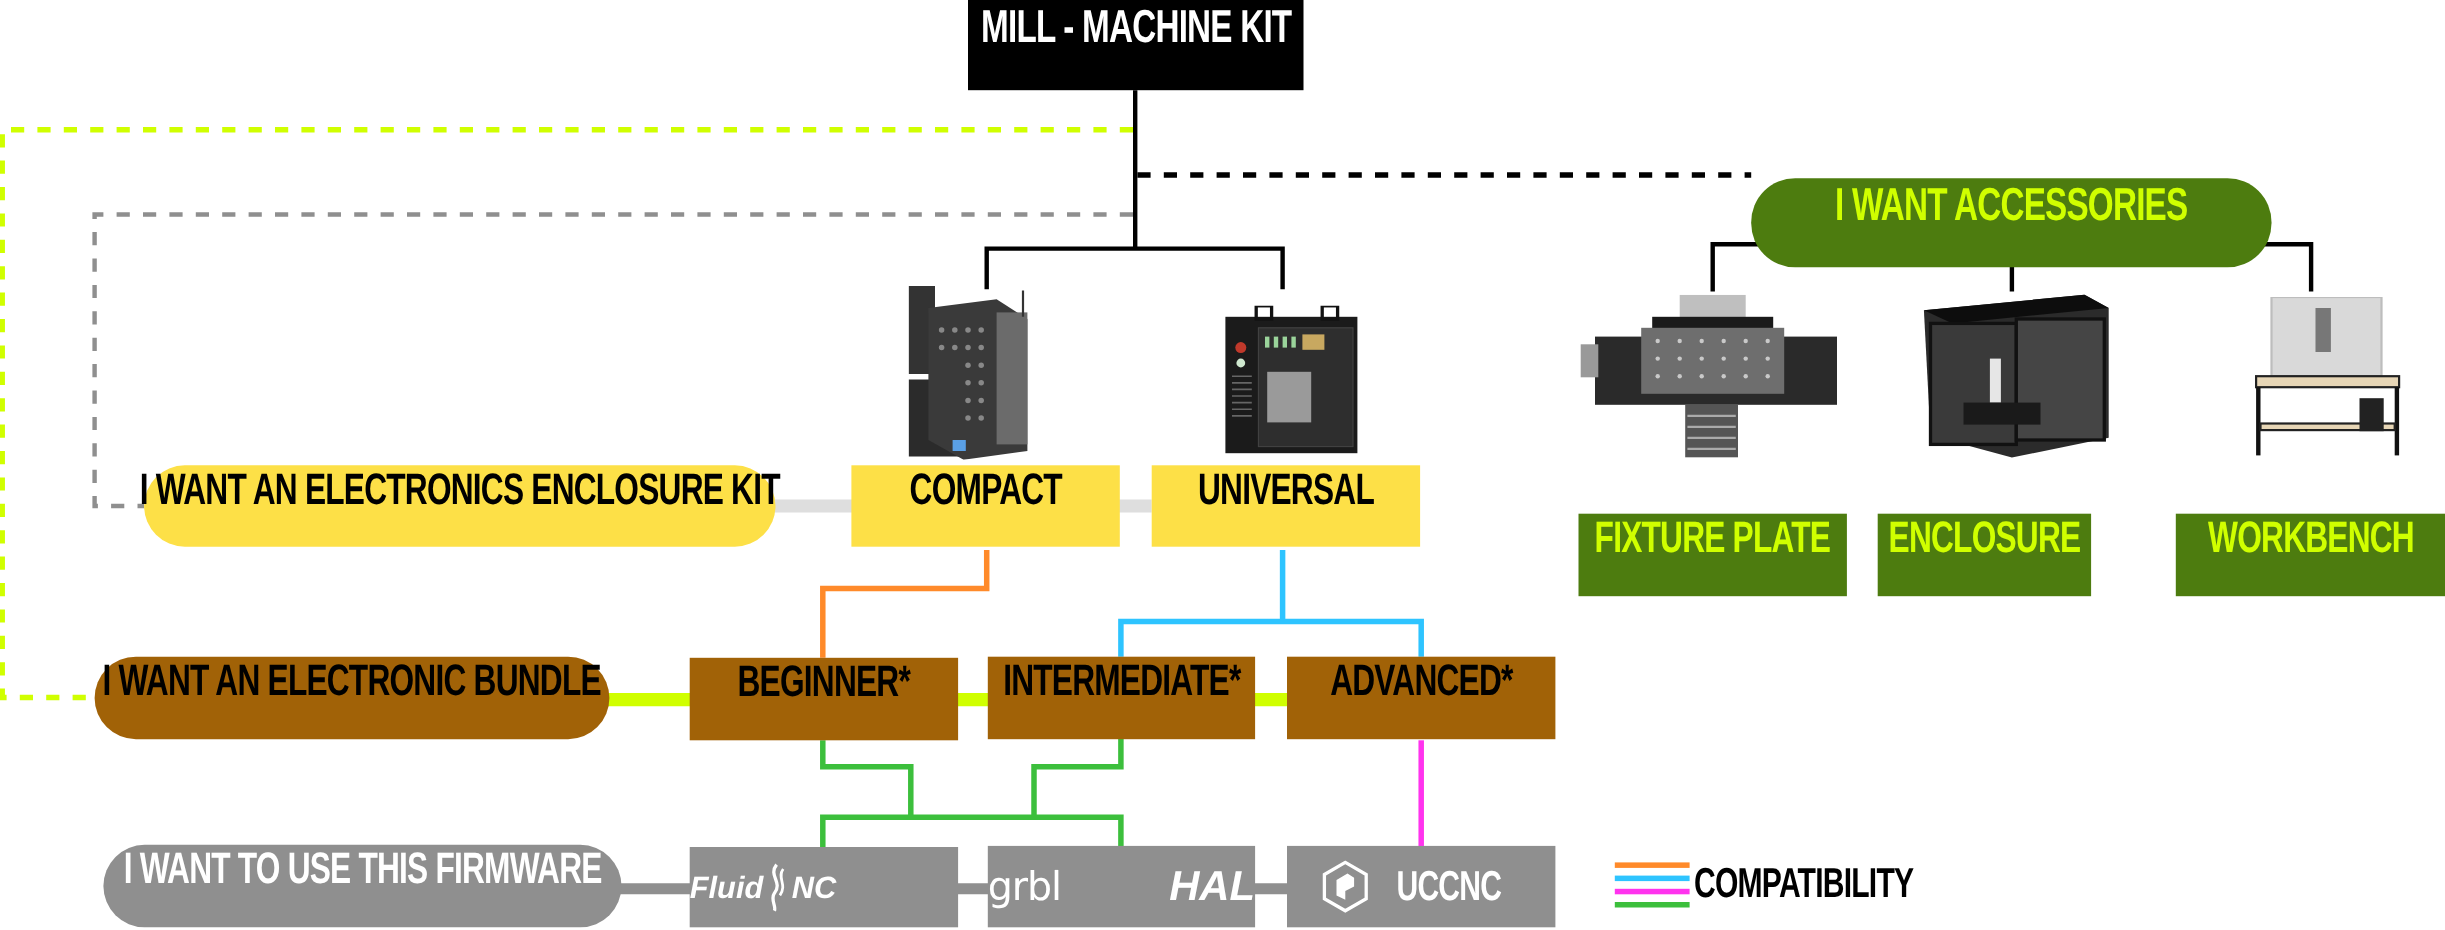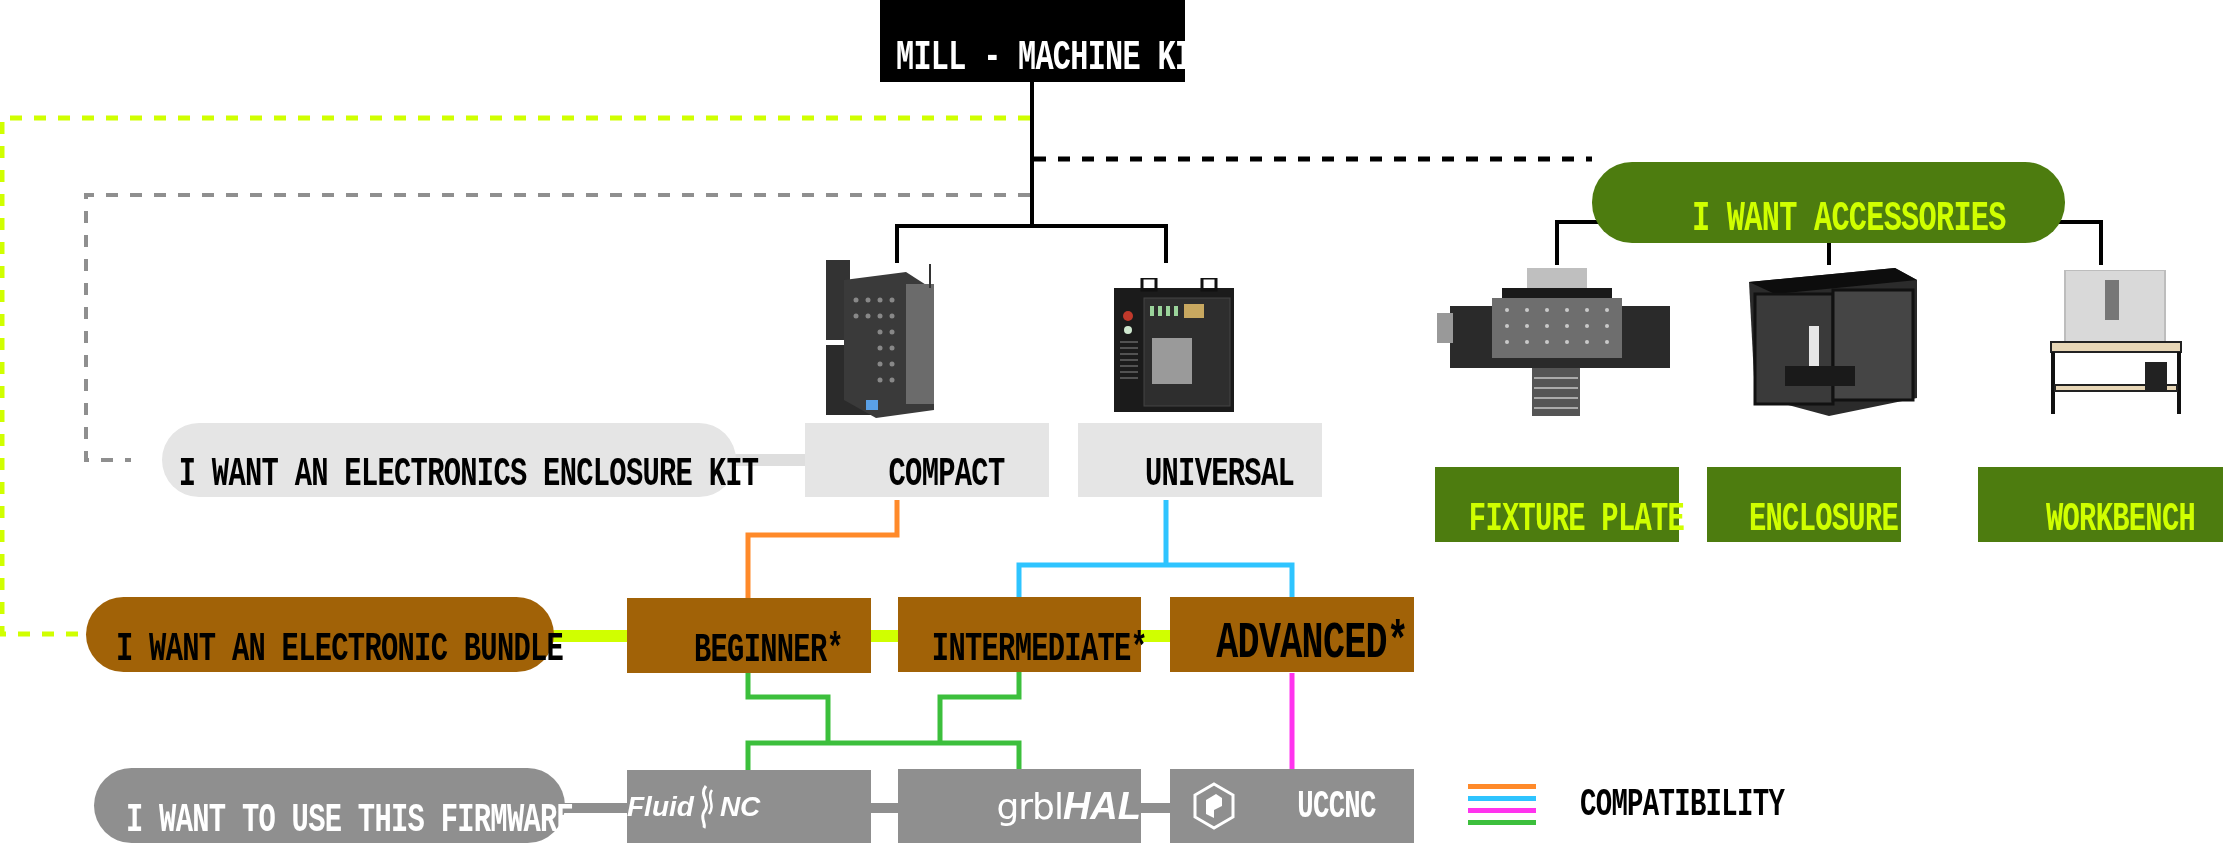--- a/index.html
+++ b/index.html
@@ -1,25 +1,25 @@
 <!DOCTYPE html>
 <html><head>
 <meta charset="utf-8">
 <style>
   html, body { margin:0; padding:0; background:#ffffff; }
   body { width:2223px; height:845px; position:relative; overflow:hidden;
          font-family:"DejaVu Sans Condensed","Liberation Sans Narrow","Liberation Sans",sans-serif; }
   .abs { position:absolute; box-sizing:border-box; }
-  .label { display:flex; align-items:flex-end; justify-content:center; font-weight:bold;
-           font-family:Liberation Mono, monospace; letter-spacing:-1px; white-space:nowrap;padding-left:40px; }
+  .label { display:flex; align-items:flex-start; justify-content:center; font-weight:bold;
+           font-family:Liberation Sans, sans-serif; letter-spacing:-1px; white-space:nowrap; }
   .label span { display:inline-block; transform:scaleX(0.72); transform-origin:center; }
   .black { background:#000; color:#fff; }
   .black-lime { background:#4d7c0f; color:#d0ff00;margin-top:44px; }
   .lime { background:#a16207; color:#000; }
-  .lgrey { background:#e5e5e5; color:#000;margin-left:31px; }
+  .lgrey { background:#fde047; color:#000; }
   .dgrey { background:#8f8f8f; color:#fff; }
   .pill { border-radius:40px; }
   .fs36 { font-size:40px; }
   svg.lines { position:absolute; left:0; top:0; }
   .img { position:absolute; }
   .legend-text { font-size:38px; color:#000; }
 </style>
 </head>
 <body>
 
@@ -192,38 +192,38 @@
 
 <div class="abs label lime pill" style="left:86px; top:597px; width:468px; height:75px; font-size:40px;">
   <span>I WANT AN ELECTRONIC BUNDLE</span>
 </div>
 <div class="abs label lime" style="left:627px; top:598px; width:244px; height:75px; font-size:40px;">
   <span>BEGINNER*</span>
 </div>
 <div class="abs label lime" style="left:898px; top:597px; width:243px; height:75px; font-size:40px;">
   <span>INTERMEDIATE*</span>
 </div>
-<div class="abs label lime" style="left:1170px; top:597px; width:244px; height:75px; font-size:51px;">
+<div class="abs label lime" style="left:1170px; top:597px; width:244px; height:75px; font-size:40px;">
   <span>ADVANCED*</span>
 </div>
 
 <div class="abs label dgrey pill" style="left:94px; top:768px; width:471px; height:75px; font-size:40px;">
   <span>I WANT TO USE THIS FIRMWARE</span>
 </div>
 
 <div class="abs dgrey" style="left:627px; top:770px; width:244px; height:73px; display:flex; align-items:center; ">
   <span style="font-family:'Liberation Sans',sans-serif; font-weight:bold; font-style:italic; font-size:28px; color:#fff;">Fluid</span>
   <svg width="22" height="46" viewBox="0 0 22 46" style="margin:0 2px;">
     <path d="M10 2 C2 12, 16 18, 8 28 C4 34, 10 40, 8 44" fill="none" stroke="#fff" stroke-width="3"></path>
     <path d="M16 6 C10 14, 20 20, 13 30" fill="none" stroke="#fff" stroke-width="2.5"></path>
   </svg>
   <span style="font-family:Liberation Sans, sans-serif; font-weight:bold; font-style:italic; font-size:28px; color:#fff;">NC</span>
 </div>
 
-<div class="abs dgrey" style="left:898px; top:769px; width:243px; height:74px; display:flex; align-items:center; justify-content:flex-end;">
+<div class="abs dgrey" style="left:898px; top:769px; width:243px; height:74px; display:flex; align-items:center; justify-content:space-between;">
   <span style="font-family:'DejaVu Sans',sans-serif; font-size:36px; color:#fff; letter-spacing:-1px;">grbl</span>
   <span style="font-family:'Liberation Sans',sans-serif; font-weight:bold; font-style:italic; font-size:38px; color:#fff;">HAL</span>
 </div>
 
 <div class="abs dgrey" style="left:1170px; top:769px; width:244px; height:74px; display:flex; align-items:center; justify-content:center;">
   <svg width="44" height="48" viewBox="0 0 44 48" style="margin-right:6px;">
     <polygon points="22,2 41,13 41,35 22,46 3,35 3,13" fill="none" stroke="#fff" stroke-width="3"></polygon>
     <path d="M14 18 L24 12 L30 16 L30 24 L22 28 L22 36 L14 32 Z" fill="#fff"></path>
   </svg>
   <span class="label" style="font-size:38px; color:#fff;">

